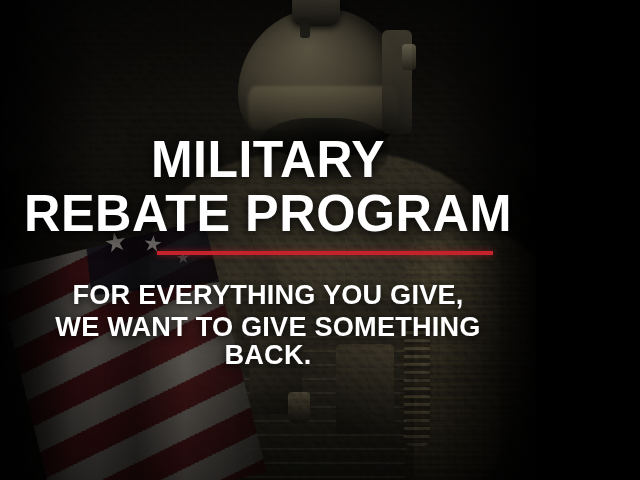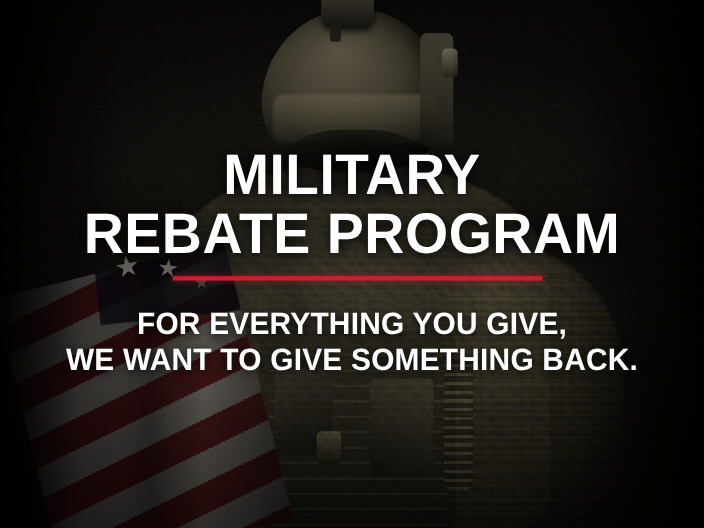--- a/index.html
+++ b/index.html
@@ -2,24 +2,24 @@
 <html><head>
 <meta charset="utf-8">
 <style>
   html, body {
     margin: 0;
     padding: 0;
     background: #000;
   }
   #stage {
     position: relative;
-    width: 640px;
+    width: 536px;
     height: 480px;
     overflow: hidden;
-    background: #737373;
+    background: #c2410c;
     font-family: "Liberation Sans", sans-serif;
     -webkit-font-smoothing: antialiased;
   }
 
   
   .photo {
     position: absolute;
     inset: 0;
     overflow: hidden;
     background:

